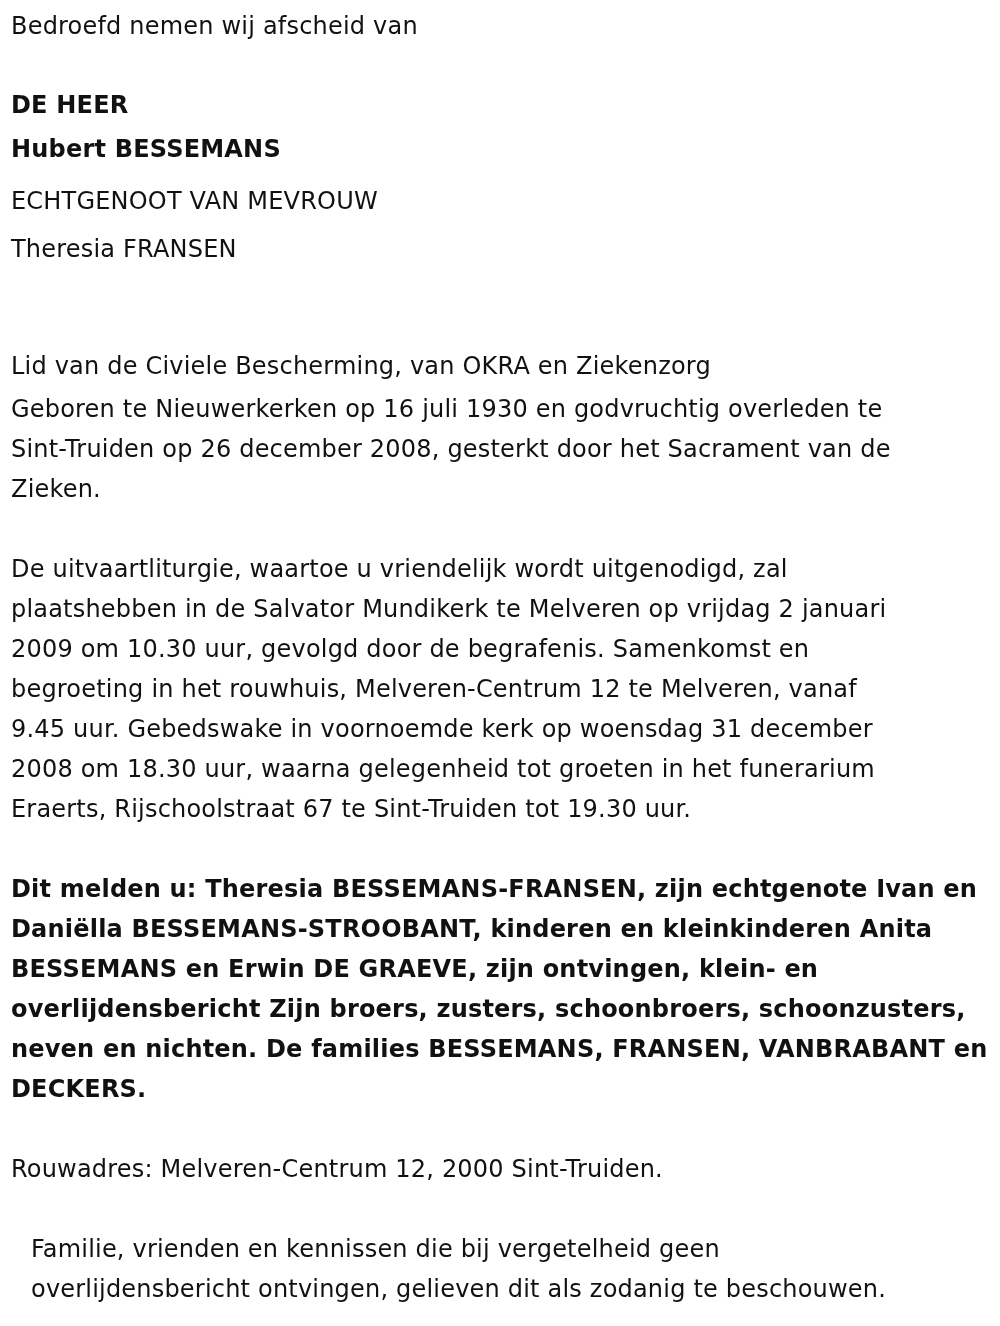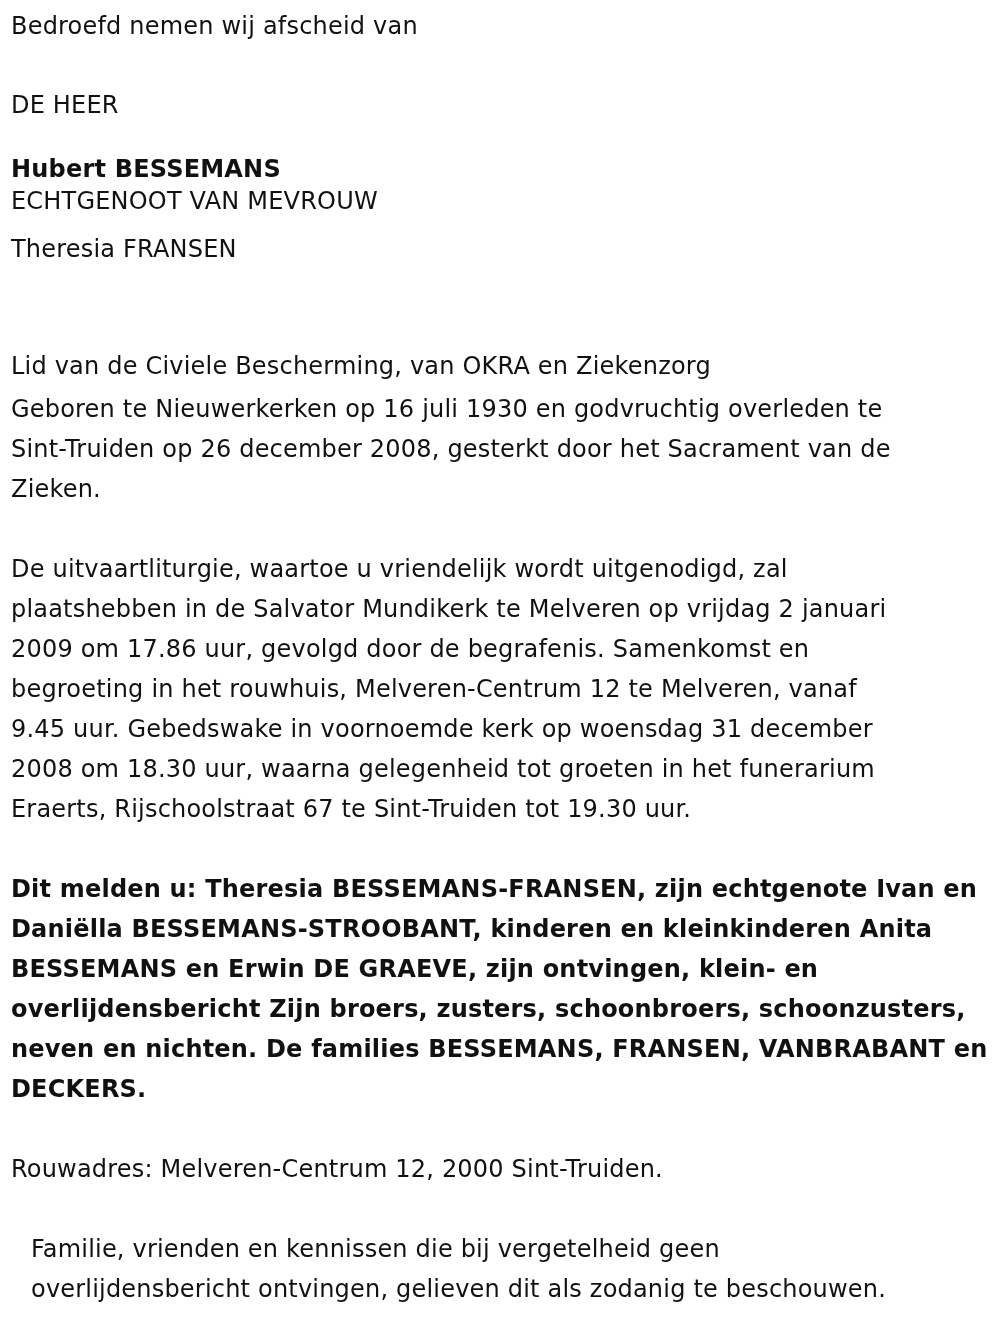--- a/index.html
+++ b/index.html
@@ -39,37 +39,37 @@
     white-space: nowrap;
   }
 </style>
 </head>
 <body>
 
 <div class="page">
 
   <div class="line" style="top:10px;">Bedroefd nemen wij afscheid van</div>
 
-  <div class="line" style="top:89px;">DE HEER</div>
-  <div class="line bold" style="top:153px;">Hubert BESSEMANS</div>
+  <div class="line" style="top:89px;font-weight:bold;">DE HEER</div>
+  <div class="line bold" style="top:133px;">Hubert BESSEMANS</div>
   <div class="line" style="top:233px;">Theresia FRANSEN</div>
   <div class="line" style="top:185px;">ECHTGENOOT VAN MEVROUW</div>
 
   <div class="line" style="top:313px;margin-top:37px;">Lid van de Civiele Bescherming, van OKRA en Ziekenzorg</div>
 
   <div class="para" style="top:389px;">
     <span class="pl">Geboren te Nieuwerkerken op 16 juli 1930 en godvruchtig overleden te</span>
     <span class="pl">Sint-Truiden op 26 december 2008, gesterkt door het Sacrament van de</span>
     <span class="pl">Zieken.</span>
   </div>
 
   <div class="para" style="top:549px;">
     <span class="pl">De uitvaartliturgie, waartoe u vriendelijk wordt uitgenodigd, zal</span>
     <span class="pl">plaatshebben in de Salvator Mundikerk te Melveren op vrijdag 2 januari</span>
-    <span class="pl">2009 om 17.86 uur, gevolgd door de begrafenis. Samenkomst en</span>
+    <span class="pl">2009 om 10.30 uur, gevolgd door de begrafenis. Samenkomst en</span>
     <span class="pl">begroeting in het rouwhuis, Melveren-Centrum 12 te Melveren, vanaf</span>
     <span class="pl">9.45 uur. Gebedswake in voornoemde kerk op woensdag 31 december</span>
     <span class="pl">2008 om 18.30 uur, waarna gelegenheid tot groeten in het funerarium</span>
     <span class="pl">Eraerts, Rijschoolstraat 67 te Sint-Truiden tot 19.30 uur.</span>
   </div>
 
   <div class="para" style="top:869px;font-weight:bold;">
     <span class="pl">Dit melden u: Theresia BESSEMANS-FRANSEN, zijn echtgenote Ivan en</span>
     <span class="pl">Daniëlla BESSEMANS-STROOBANT, kinderen en kleinkinderen Anita</span>
     <span class="pl">BESSEMANS en Erwin DE GRAEVE, zijn ontvingen, klein- en</span>

